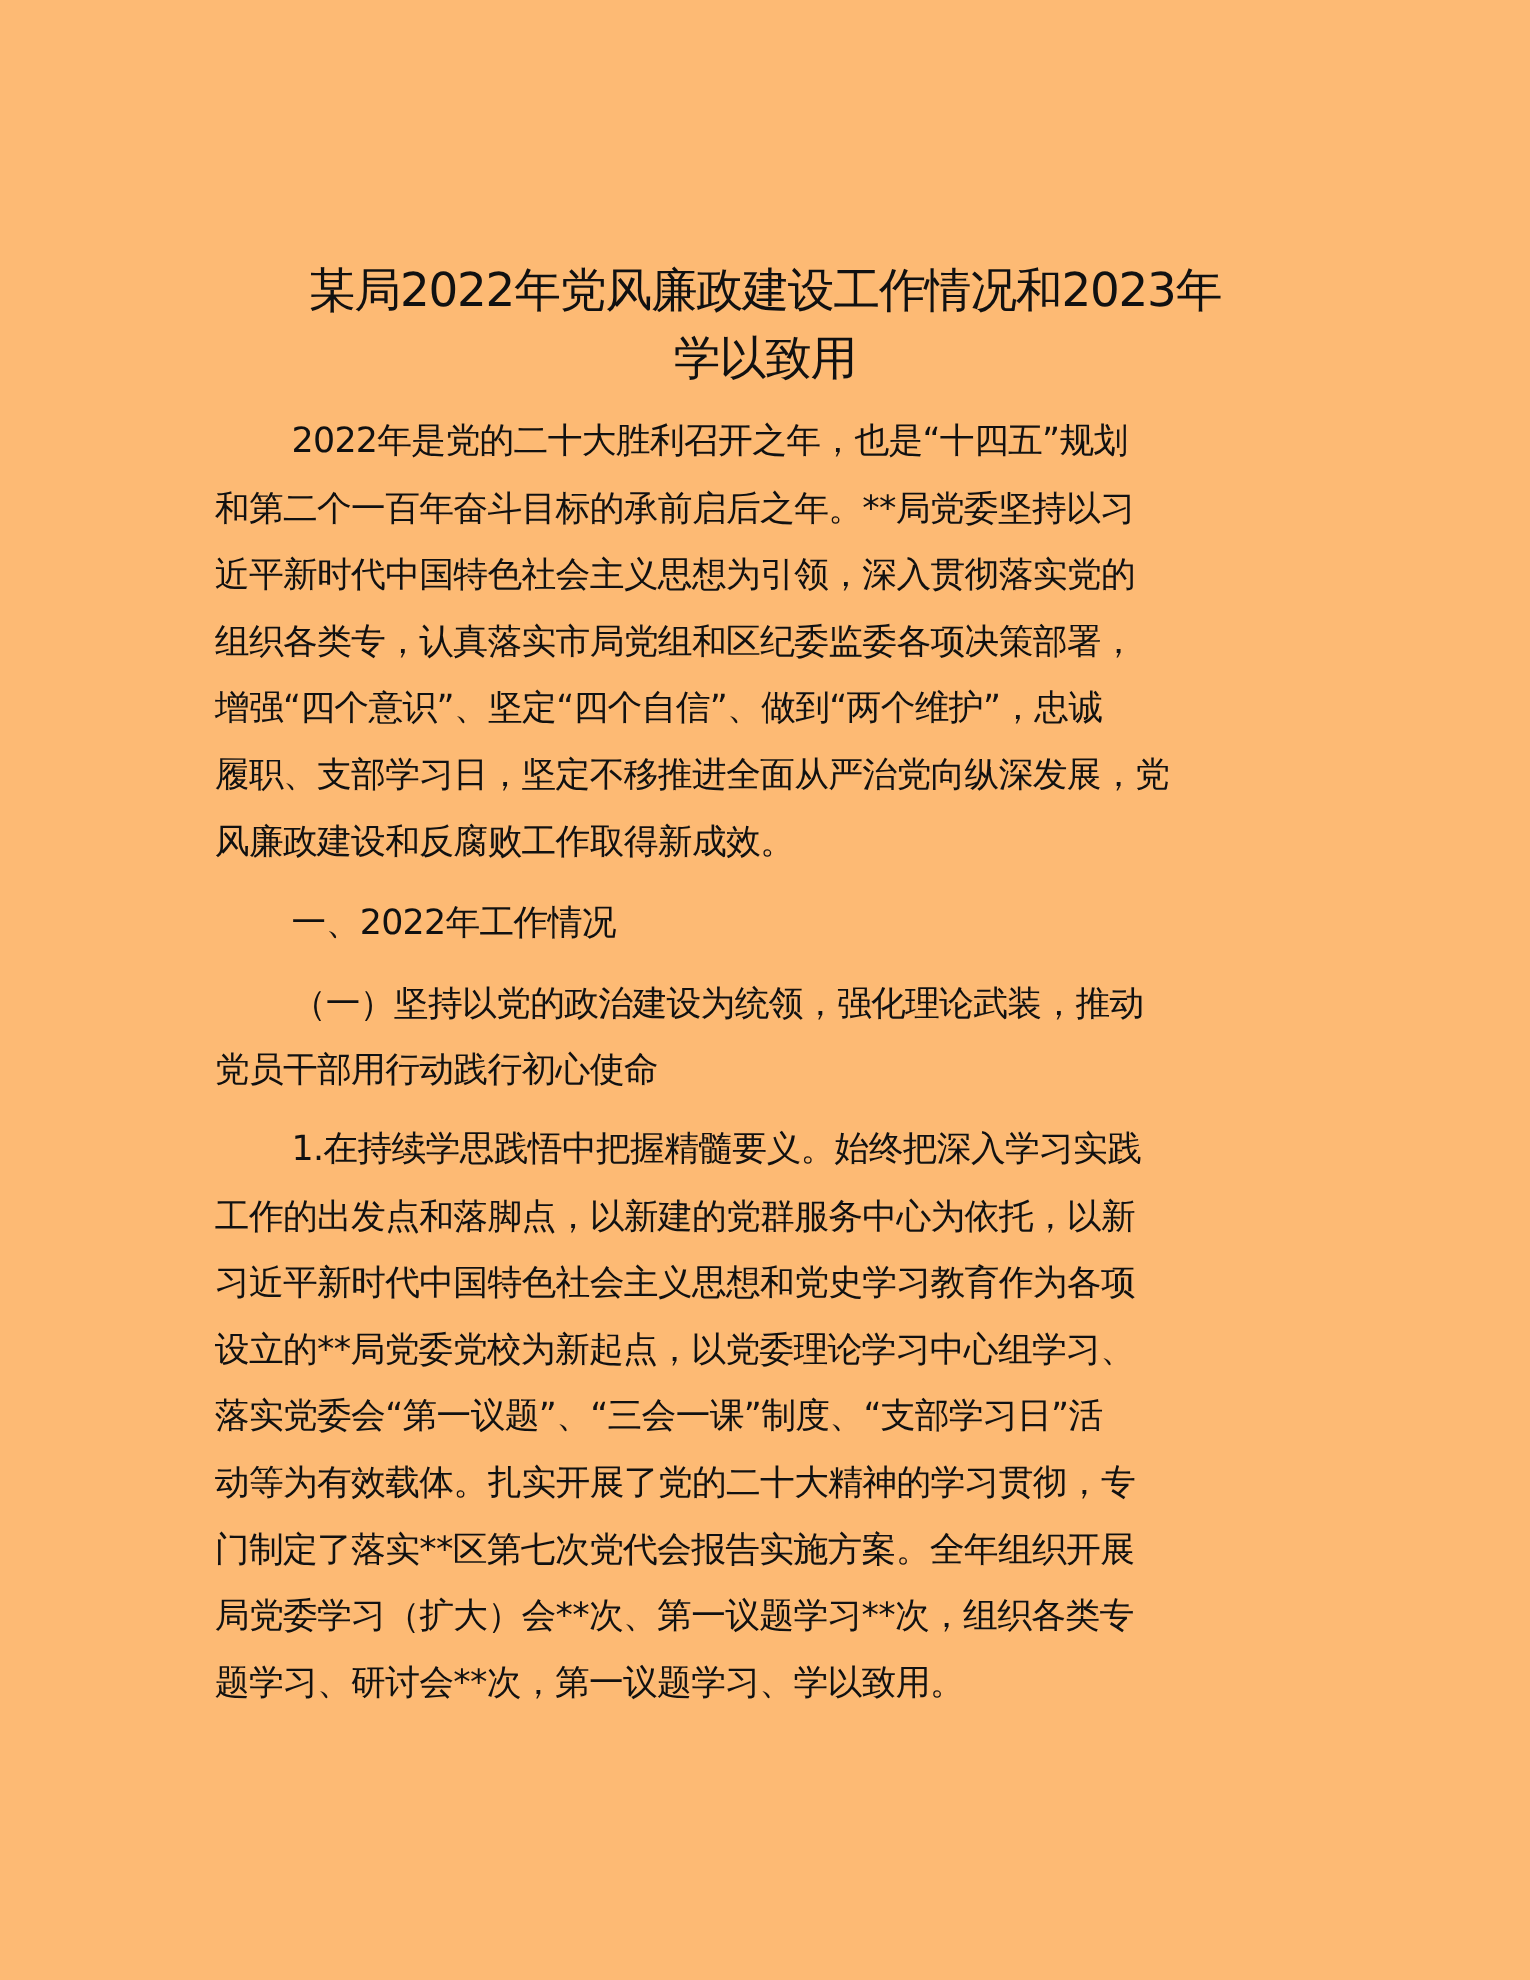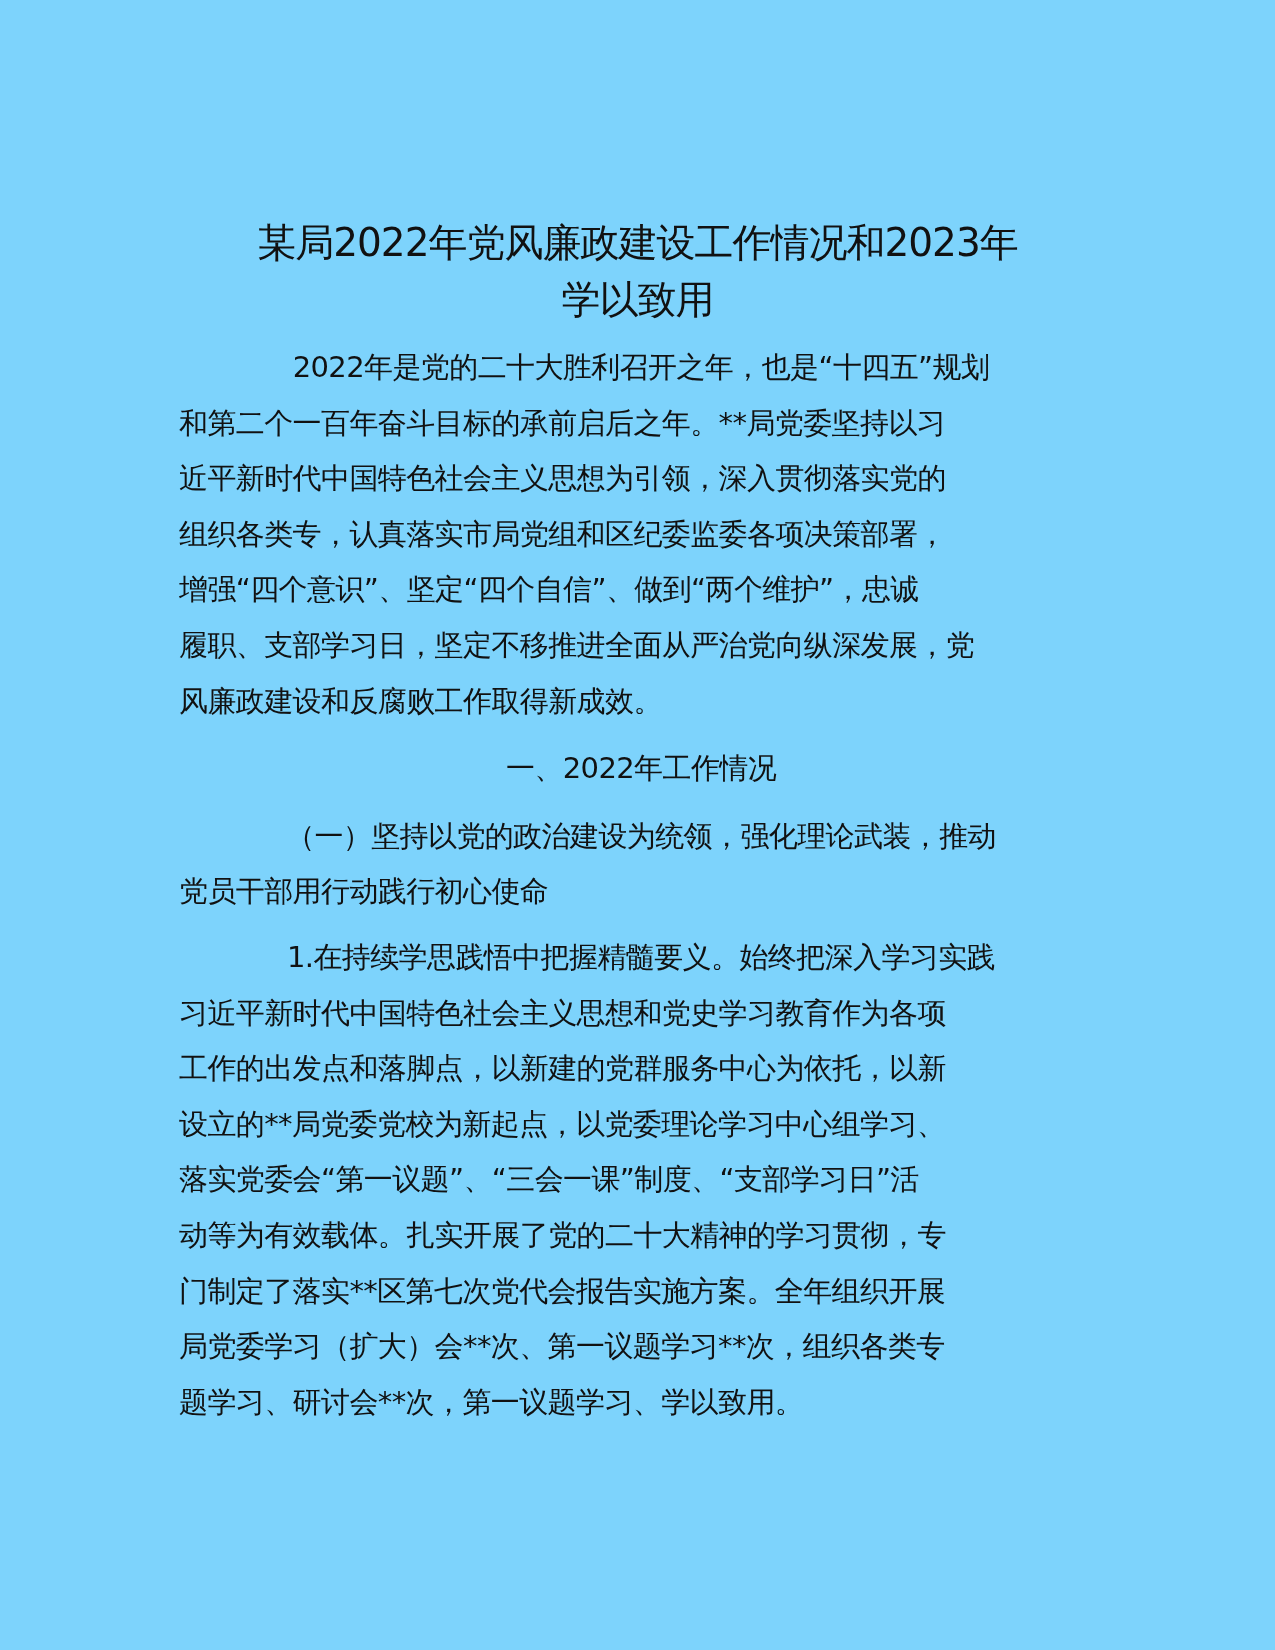--- a/index.html
+++ b/index.html
@@ -14,21 +14,21 @@
       overflow: hidden;
       font-family: "DejaVu Sans", "Liberation Sans", sans-serif;
       color: #111111;
     }
     .page {
       position: absolute;
       left: 0;
       top: 0;
       width: 1275px;
       height: 1650px;
-      background: #7dd3fc;
+      background: #fdba74;
     }
     .title {
       position: absolute;
       left: 150px;
       width: 975px;
       top: 214px;
       text-align: center;
       font-size: 39px;
       line-height: 57px;
       font-weight: normal;
@@ -50,21 +50,20 @@
       font-size: 29px;
       line-height: 55.6px;
       letter-spacing: -0.6px;
       white-space: nowrap;
     }
     .para .line {
       display: block;
     }
     .para .line.indent {
       padding-left: 64px;
-      text-align: center;
     }
     .para.gap {
       margin-top: 10px;
     }
     .para.heading {
       margin-top: 12px;
     }
     .para.subheading {
       margin-top: 12px;
     }
@@ -95,22 +94,22 @@
       <span class="line indent">一、2022年工作情况</span>
     </p>
 
     <p class="para subheading">
       <span class="line indent">（一）坚持以党的政治建设为统领，强化理论武装，推动</span>
       <span class="line">党员干部用行动践行初心使命</span>
     </p>
 
     <p class="para gap">
       <span class="line indent">1.在持续学思践悟中把握精髓要义。始终把深入学习实践</span>
+      <span class="line">工作的出发点和落脚点，以新建的党群服务中心为依托，以新</span>
       <span class="line">习近平新时代中国特色社会主义思想和党史学习教育作为各项</span>
-      <span class="line">工作的出发点和落脚点，以新建的党群服务中心为依托，以新</span>
       <span class="line">设立的**局党委党校为新起点，以党委理论学习中心组学习、</span>
       <span class="line">落实党委会“第一议题”、“三会一课”制度、“支部学习日”活</span>
       <span class="line">动等为有效载体。扎实开展了党的二十大精神的学习贯彻，专</span>
       <span class="line">门制定了落实**区第七次党代会报告实施方案。全年组织开展</span>
       <span class="line">局党委学习（扩大）会**次、第一议题学习**次，组织各类专</span>
       <span class="line">题学习、研讨会**次，第一议题学习、学以致用。</span>
     </p>
 
   </div>
 </div>

